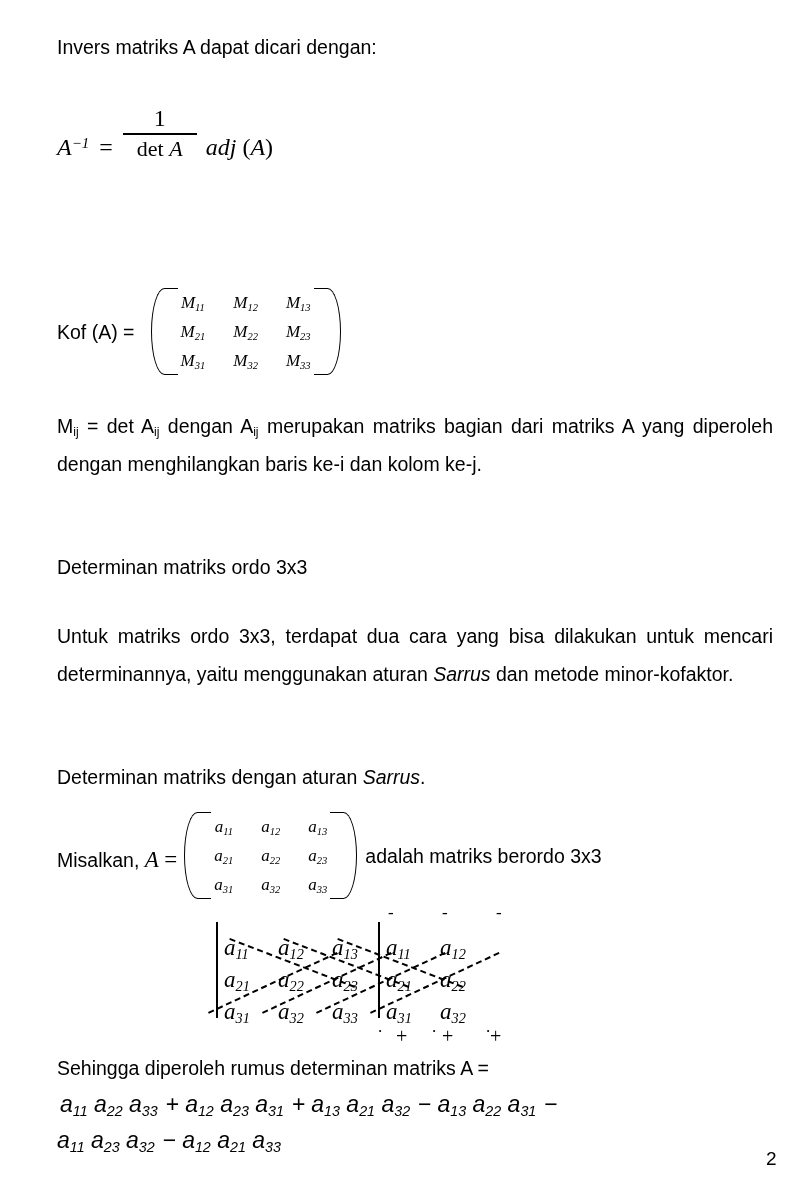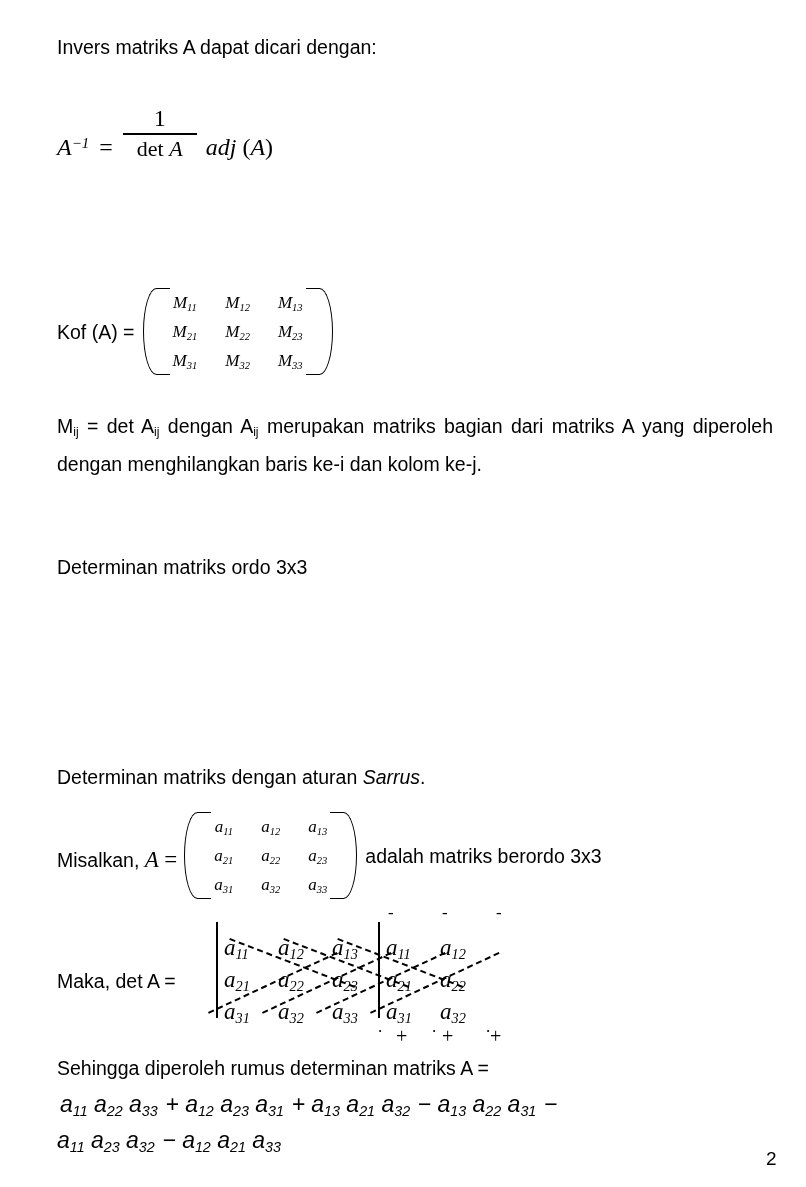--- a/index.html
+++ b/index.html
@@ -226,21 +226,21 @@
     <span class="frac">
       <span class="num">1</span>
       <span class="bar"></span>
       <span class="den"><span>det</span> <span class="ai">A</span></span>
     </span>
     <span class="adj"><span>adj</span> <span class="paren">(</span><span>A</span><span class="paren">)</span></span>
   </div>
 
 
   <div class="abs" style="left:57px; top:288px; display:flex; align-items:center;">
-    <span class="body-text" style="margin-right:8px;">Kof (A) =</span>
+    <span class="body-text" style="margin-right:16px;">Kof (A) =</span>
     <span class="matrix-wrap">
       <span class="paren-l"></span>
       <table class="mat">
         <tbody>
             <tr>
           <td><span>M</span><sub>11</sub></td>
           <td><span>M</span><sub>12</sub></td>
           <td><span>M</span><sub>13</sub></td>
         </tr>
         <tr>
@@ -258,20 +258,23 @@
       <span class="paren-r"></span>
     </span>
   </div>
 
   <div class="abs para" style="left:57px; top:407px; width:716px;">
     <span>M</span><sub>ij</sub><span> = det A</span><sub>ij</sub><span> dengan A</span><sub>ij</sub><span> merupakan matriks bagian dari matriks A yang diperoleh dengan menghilangkan baris ke-i dan kolom ke-j.</span>
   </div>
 
   <div class="abs body-text" style="left:57px; top:548px;">Determinan matriks ordo 3x3</div>
 
+  <div class="abs para" style="left:57px; top:617px; width:716px;">
+    <span>Untuk matriks ordo 3x3, terdapat dua cara yang bisa dilakukan untuk mencari determinannya, yaitu menggunakan aturan </span><span class="ital">Sarrus</span><span> dan metode minor-kofaktor.</span>
+  </div>
 
   <div class="abs body-text" style="left:57px; top:758px;">
     <span>Determinan matriks dengan aturan </span><span class="ital">Sarrus</span><span>.</span>
   </div>
 
   <div class="abs" style="left:57px; top:812px; display:flex; align-items:center;">
     <span class="body-text" style="margin-right:7px;margin-top:9px;">
       <span>Misalkan,</span>
       <span class="mathit" style="font-size:23px;">A</span>
       <span class="mathrm" style="font-size:23px;">=</span>
@@ -295,21 +298,20 @@
           <td><span>a</span><sub>32</sub></td>
           <td><span>a</span><sub>33</sub></td>
         </tr>
       </tbody>
         </table>
       <span class="paren-r"></span>
     </span>
     <span class="body-text" style="margin-left:8px;">adalah matriks berordo 3x3</span>
   </div>
 
-  <div class="abs body-text" style="left:57px; top:962px;">Maka,  det A =</div>
 
   <div id="sarrus-diagram">
 
     <div class="vbar" style="left:6px; top:22px; height:96px;"></div>
     <div class="vbar" style="left:168px; top:22px; height:96px;"></div>
 
     <div class="dashline" style="left:20px; top:38px; width:134px; transform:rotate(21deg);"></div>
     <div class="dashline" style="left:74px; top:38px; width:134px; transform:rotate(21deg);"></div>
     <div class="dashline" style="left:128px; top:38px; width:134px; transform:rotate(21deg);"></div>
 

